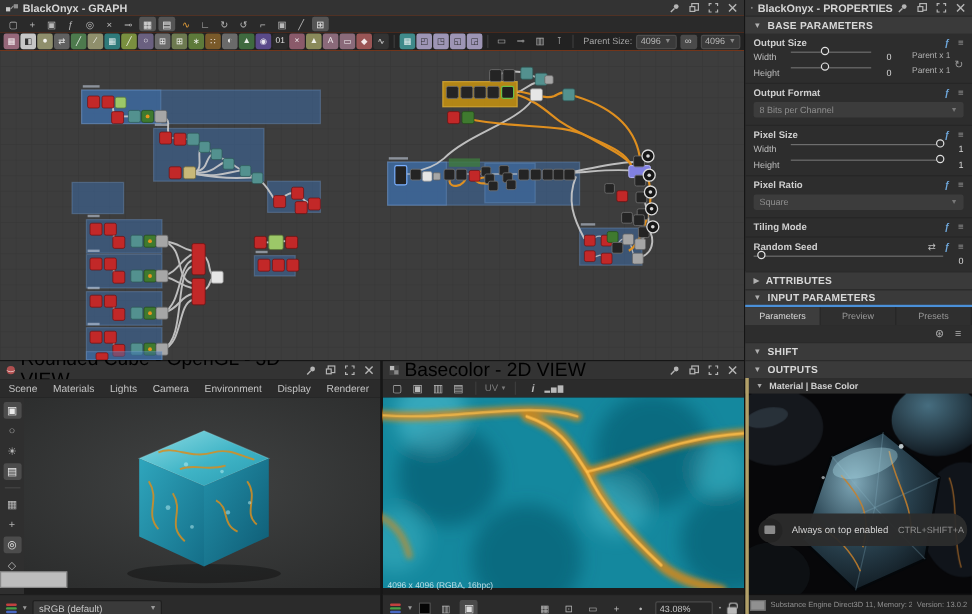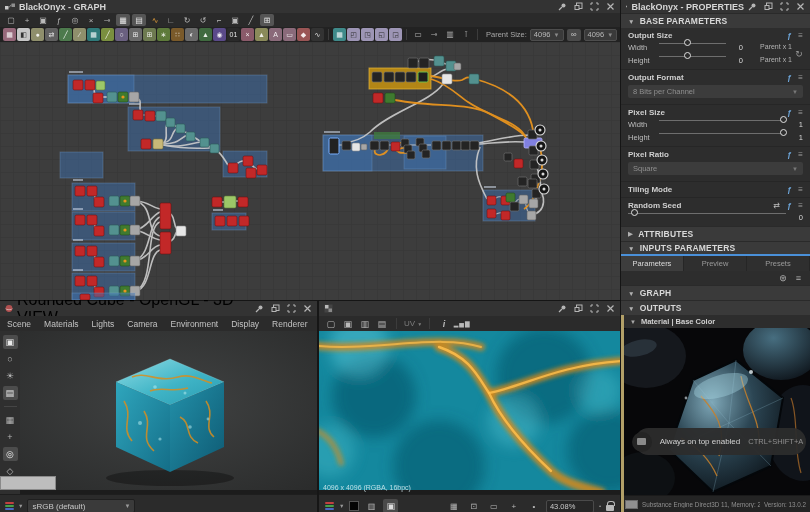--- a/index.html
+++ b/index.html
@@ -730,20 +730,21 @@
         </div>
       </div>
 
       <div class="view2d">
         <div class="phead2">
           <svg width="9" height="9" viewBox="0 0 9 9">
               <rect x="0.5" y="0.5" width="8" height="8" fill="#444"></rect>
               <rect x="1" y="1" width="3.5" height="3.5" fill="#bbb"></rect>
               <rect x="4.5" y="4.5" width="3.5" height="3.5" fill="#888"></rect>
             </svg>
+          <span class="ptitle">Basecolor - 2D VIEW</span>
           <span class="winbtns">
             <svg width="9" height="9" viewBox="0 0 9 9">
                 <circle cx="5.5" cy="3.5" r="2" fill="#b5b5b5"></circle>
                 <line x1="1" y1="8" x2="4" y2="5" stroke="#b5b5b5" stroke-width="1.2"></line>
               </svg>
             <svg width="9" height="9" viewBox="0 0 9 9">
                 <rect x="2.5" y="1" width="5.5" height="5.5" fill="none" stroke="#b5b5b5"></rect>
                 <rect x="1" y="3.5" width="4" height="4" fill="#333" stroke="#b5b5b5"></rect>
               </svg>
             <svg width="9" height="9" viewBox="0 0 9 9">
@@ -992,41 +993,41 @@
       <span class="sval">0</span>
     </div>
 
     <div class="sec-bar">
       <span class="chev">▶</span>
       <span>ATTRIBUTES</span>
     </div>
 
     <div class="sec-bar blue-under">
       <span class="chev">▼</span>
-      <span>INPUTS PARAMETERS</span>
+      <span>INPUT PARAMETERS</span>
     </div>
     <div class="tabs">
       <span class="tab active">
           <span>Parameters</span>
         </span>
         <span class="tab">
           <span>Preview</span>
         </span>
         <span class="tab">
           <span>Presets</span>
         </span>
     </div>
     <div class="gearrow">
       <span>⊛</span>
       <span>≡</span>
     </div>
 
     <div class="sec-bar">
       <span class="chev">▼</span>
-      <span>GRAPH</span>
+      <span>SHIFT</span>
     </div>
 
     <div class="sec-bar">
       <span class="chev">▼</span>
       <span>OUTPUTS</span>
     </div>
     <div class="outrow">
       <span class="chev">▼</span>
       <span>Material | Base Color</span>
     </div>

